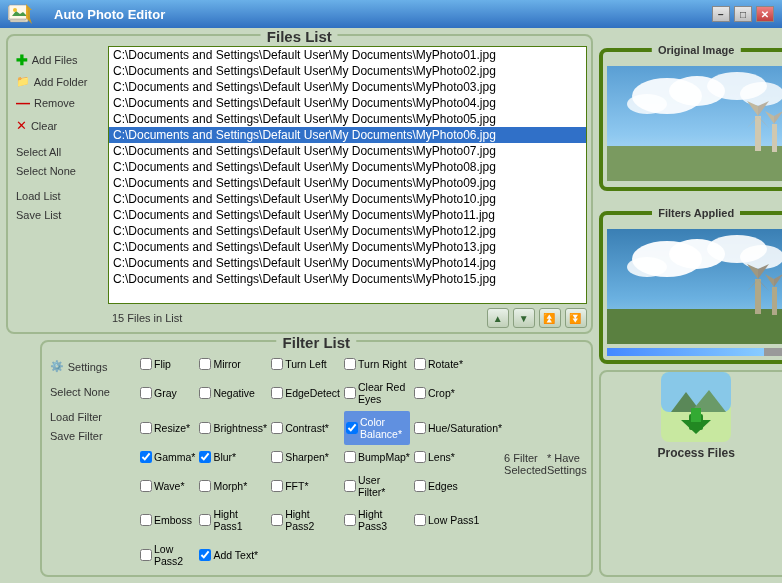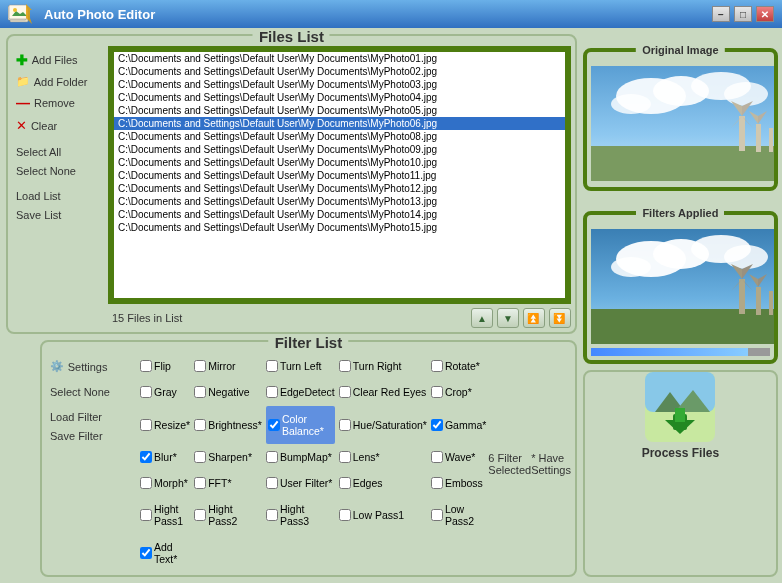--- a/index.html
+++ b/index.html
@@ -35,21 +35,21 @@
       align-items: center;
       justify-content: center;
       font-size: 10px;
       font-weight: bold;
       cursor: pointer;
       color: #333;
     }
     .title-logo {
       display: flex;
       align-items: center;
-      gap: 12px;
+      gap: 22px;
     }
     .logo-icon {
       width: 24px;
       height: 20px;
     }
     .main-container {
       background: #c8d8c0;
       padding: 6px;
       display: flex;
       gap: 6px;
@@ -116,23 +116,23 @@
     .divider-btn { border: none; background: none; cursor: pointer; color: #333; font-size: 11px; padding: 2px 4px; text-align: left; }
     .file-list-area {
       flex: 1;
       display: flex;
       flex-direction: column;
       gap: 4px;
     }
     .file-listbox {
       flex: 1;
       background: white;
-      border: 6px solid #4d7c0f;
+      border: 1px solid #4d7c0f;
       overflow-y: auto;
-      font-size: 10px;
+      font-size: 12px;
     }
     .file-item {
       padding: 1px 4px;
       cursor: pointer;
       white-space: nowrap;
     }
     .file-item.selected { background: #3070c8; color: white; }
     .file-list-controls {
       display: flex;
       align-items: center;
@@ -290,20 +290,21 @@
           <button class="divider-btn">Save List</button>
         </div>
         <div class="file-list-area">
           <div class="file-listbox" id="file-listbox">
           <div class="file-item">C:\Documents and Settings\Default User\My Documents\MyPhoto01.jpg</div>
               <div class="file-item">C:\Documents and Settings\Default User\My Documents\MyPhoto02.jpg</div>
               <div class="file-item">C:\Documents and Settings\Default User\My Documents\MyPhoto03.jpg</div>
               <div class="file-item">C:\Documents and Settings\Default User\My Documents\MyPhoto04.jpg</div>
               <div class="file-item">C:\Documents and Settings\Default User\My Documents\MyPhoto05.jpg</div>
               <div class="file-item selected">C:\Documents and Settings\Default User\My Documents\MyPhoto06.jpg</div>
+              <div class="file-item">C:\Documents and Settings\Default User\My Documents\MyPhoto07.jpg</div>
               <div class="file-item">C:\Documents and Settings\Default User\My Documents\MyPhoto08.jpg</div>
               <div class="file-item">C:\Documents and Settings\Default User\My Documents\MyPhoto09.jpg</div>
               <div class="file-item">C:\Documents and Settings\Default User\My Documents\MyPhoto10.jpg</div>
               <div class="file-item">C:\Documents and Settings\Default User\My Documents\MyPhoto11.jpg</div>
               <div class="file-item">C:\Documents and Settings\Default User\My Documents\MyPhoto12.jpg</div>
               <div class="file-item">C:\Documents and Settings\Default User\My Documents\MyPhoto13.jpg</div>
               <div class="file-item">C:\Documents and Settings\Default User\My Documents\MyPhoto14.jpg</div>
               <div class="file-item">C:\Documents and Settings\Default User\My Documents\MyPhoto15.jpg</div>
             </div>
           <div class="file-list-controls">
@@ -373,20 +374,24 @@
                 <input type="checkbox" style="">
                 <span>Crop*</span>
               </label>
               <label class="filter-item">
                 <input type="checkbox" style="">
                 <span>Resize*</span>
               </label>
               <label class="filter-item">
                 <input type="checkbox" style="">
                 <span>Brightness*</span>
+              </label>
+              <label class="filter-item">
+                <input type="checkbox" style="">
+                <span>Contrast*</span>
               </label>
               <label class="filter-item" style="background: rgb(96, 144, 224); color: white; padding: 1px 2px; border-radius: 2px;">
                 <input type="checkbox" checked="" style="">
                 <span>Color Balance*</span>
               </label>
               <label class="filter-item">
                 <input type="checkbox" style="">
                 <span>Hue/Saturation*</span>
               </label>
               <label class="filter-item">

